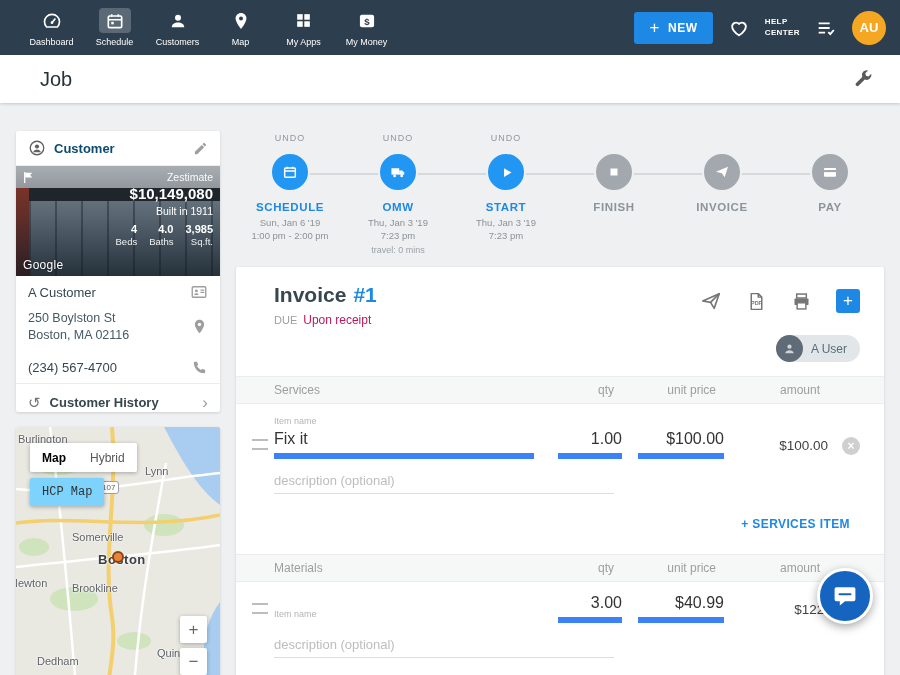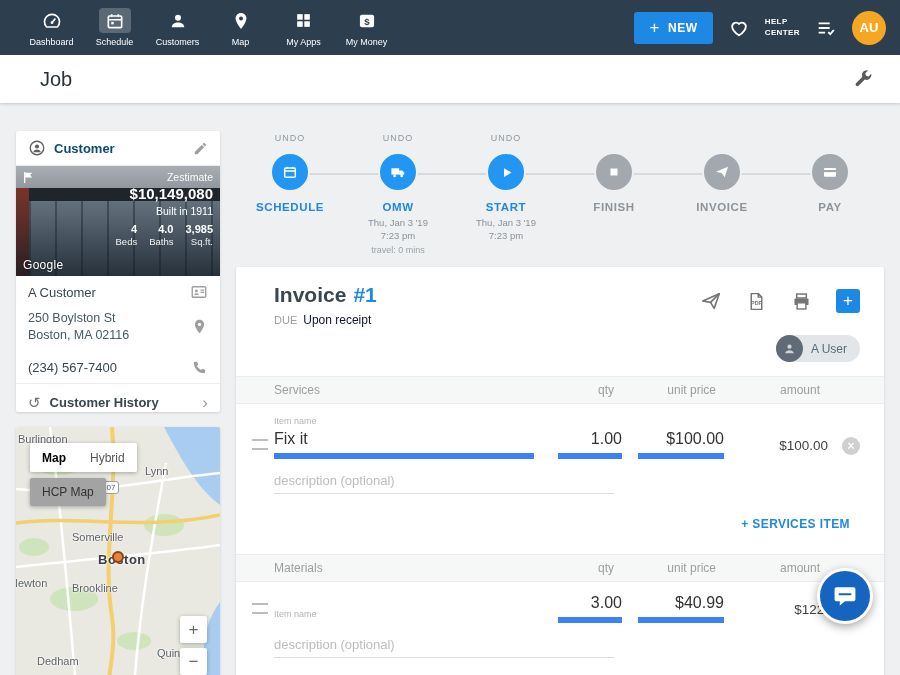--- a/index.html
+++ b/index.html
@@ -65,22 +65,22 @@
   .map-art{position:absolute;top:0;left:0}
   .map-label{position:absolute;font-size:11px;color:#5f6368;text-shadow:0 0 2px #fff,0 0 3px #fff;white-space:nowrap}
   .map-city{font-size:13px;color:#3c4043;font-weight:bold;letter-spacing:.5px}
   .map-marker{position:absolute;width:12px;height:12px;border-radius:50%;background:#e8833a;border:2px solid #8a4113;
               box-sizing:border-box;cursor:pointer}
   .shield{position:absolute;background:#fff;border:1px solid #9aa0a6;border-radius:3px;font-size:8px;color:#5f6368;
           padding:1px 3px}
   .map-btns{position:absolute;top:16px;left:14px;display:flex;box-shadow:0 1px 4px rgba(0,0,0,.3);border-radius:2px;overflow:hidden}
   .map-btn{background:#fff;border:none;height:29px;padding:0 12px;font-size:12px;cursor:pointer;font-family:inherit;color:#565656}
   .map-btn.sel{font-weight:bold;color:#000}
-  .hcp-btn{position:absolute;top:51px;left:14px;background:#a3a3a3;border:none;height:28px;padding:0 12px;font-size:12px;
-           box-shadow:0 1px 4px rgba(0,0,0,.3);border-radius:2px;cursor:pointer;font-family:Liberation Sans, sans-serif;color:#333}
+  .hcp-btn{position:absolute;top:51px;left:14px;background:#7dd3fc;border:none;height:28px;padding:0 12px;font-size:12px;
+           box-shadow:0 1px 4px rgba(0,0,0,.3);border-radius:2px;cursor:pointer;font-family:Liberation Mono, monospace;color:#333}
   .zoom-btn{position:absolute;left:164px;width:27px;height:27px;background:#fff;border:none;box-shadow:0 1px 4px rgba(0,0,0,.3);
             font-size:17px;color:#666;cursor:pointer;border-radius:2px;display:flex;align-items:center;justify-content:center;font-family:inherit}
 
   
   .stepper{position:absolute;left:236px;top:133px;width:648px;display:flex}
   .step-line{position:absolute;top:40px;left:54px;right:54px;height:2px;background:#d7dadd}
   .step{width:108px;text-align:center;position:relative}
   .undo{height:13px;font-size:9px;color:#90989e;letter-spacing:1px;cursor:pointer}
   .circle{width:36px;height:36px;border-radius:50%;margin:6px auto 0;display:flex;align-items:center;justify-content:center;
           border:2px solid #eef0f2;box-sizing:content-box;cursor:pointer;position:relative;z-index:2}
@@ -92,21 +92,21 @@
   .dates{margin-top:3px;font-size:9.5px;color:#8b9298;line-height:1.4}
   .travel{font-size:9px;color:#9aa3a9;margin-top:1px}
 
   
   .invoice-card{left:236px;top:267px;width:648px;height:420px}
   .inv-top{display:flex;align-items:flex-start;padding:16px 24px 0 38px}
   .inv-title-wrap{flex:1}
   .inv-title{font-size:21px;font-weight:bold;color:#37474f;display:flex;gap:7px;align-items:baseline}
   .inv-num{color:#1e88e5}
   .due-line{margin-top:6px;font-size:11px;color:#9e9e9e;display:flex;gap:6px;align-items:baseline}
-  .due-val{font-size:12px;color:#0f172a;cursor:pointer}
+  .due-val{font-size:12px;color:#be185d;cursor:pointer}
   .inv-actions{display:flex;align-items:center;gap:24px;margin-top:6px}
   .inv-actions .act{cursor:pointer}
   .plus-tile{width:24px;height:24px;border-radius:3px;background:#1e88e5;color:#fff;display:flex;align-items:center;
              justify-content:center;font-size:17px;cursor:pointer}
   .chip-row{display:flex;justify-content:flex-end;padding:8px 24px 0}
   .chip{display:flex;align-items:center;background:#e3e6e8;border-radius:14px;height:27px;padding-right:13px;gap:8px;cursor:pointer}
   .chip-av{width:27px;height:27px;border-radius:50%;background:#5f6b76;display:flex;align-items:center;justify-content:center}
   .chip-name{font-size:12px;color:#546e7a}
   .strip{display:flex;align-items:center;background:#f6f7f7;border-top:1px solid #ececec;border-bottom:1px solid #ececec;
          padding:6px 24px 6px 38px;font-size:12px;color:#9e9e9e;margin-top:14px}
@@ -305,21 +305,21 @@
       <div class="sub">Boston, MA 02116</div>
     </span>
     <span>
       <svg width="17" height="17" viewBox="0 0 24 24">
           <path d="M12 2.5c-3.6 0-6.5 2.9-6.5 6.5 0 4.9 6.5 12.5 6.5 12.5S18.5 13.9 18.5 9c0-3.6-2.9-6.5-6.5-6.5z" fill="#9e9e9e"></path>
           <circle cx="12" cy="9" r="2.3" fill="#fff"></circle>
         </svg>
     </span>
   </div>
   <div class="crow" style="padding-top:8px">
-    <span class="txt">(234) 567-7400</span>
+    <span class="txt">(234) 567-4700</span>
     <span>
       <svg width="17" height="17" viewBox="0 0 24 24">
           <path d="M19.4 15.3l-2.8-1.2a1.2 1.2 0 0 0-1.3.3l-1.2 1.2a13 13 0 0 1-5.7-5.7l1.2-1.2c.3-.3.5-.8.3-1.3L8.7 4.6A1.2 1.2 0 0 0 7.5 4H5.2C4.5 4 4 4.5 4 5.2 4 13.4 10.6 20 18.8 20c.7 0 1.2-.5 1.2-1.2v-2.3c0-.5-.3-1-.6-1.2z" fill="#9e9e9e"></path>
         </svg>
     </span>
   </div>
   <div class="hist-row">
     <span class="glyph">↺</span>
     <span class="txt">Customer History</span>
     <span class="chev">›</span>
@@ -367,20 +367,24 @@
 
   <div class="step">
     <div class="undo">UNDO</div>
     <div class="circle done">
       <svg width="16" height="16" viewBox="0 0 24 24">
           <rect x="4" y="6" width="16" height="14" rx="1.5" fill="none" stroke="#fff" stroke-width="2.2"></rect>
           <path d="M4 10.5h16M8 4v3M16 4v3" stroke="#fff" stroke-width="2.2"></path>
         </svg>
     </div>
     <div class="step-label done">SCHEDULE</div>
+    <div class="dates">
+      <div>Sun, Jan 6 '19</div>
+      <div>1:00 pm - 2:00 pm</div>
+    </div>
   </div>
 
   <div class="step">
     <div class="undo">UNDO</div>
     <div class="circle done">
       <svg width="17" height="17" viewBox="0 0 24 24">
           <path d="M2 6h11v9H2z" fill="#fff"></path>
           <path d="M13 9h4.2l2.8 3v3H13z" fill="#fff"></path>
           <circle cx="6.5" cy="16.8" r="1.9" fill="#fff"></circle>
           <circle cx="16.5" cy="16.8" r="1.9" fill="#fff"></circle>

